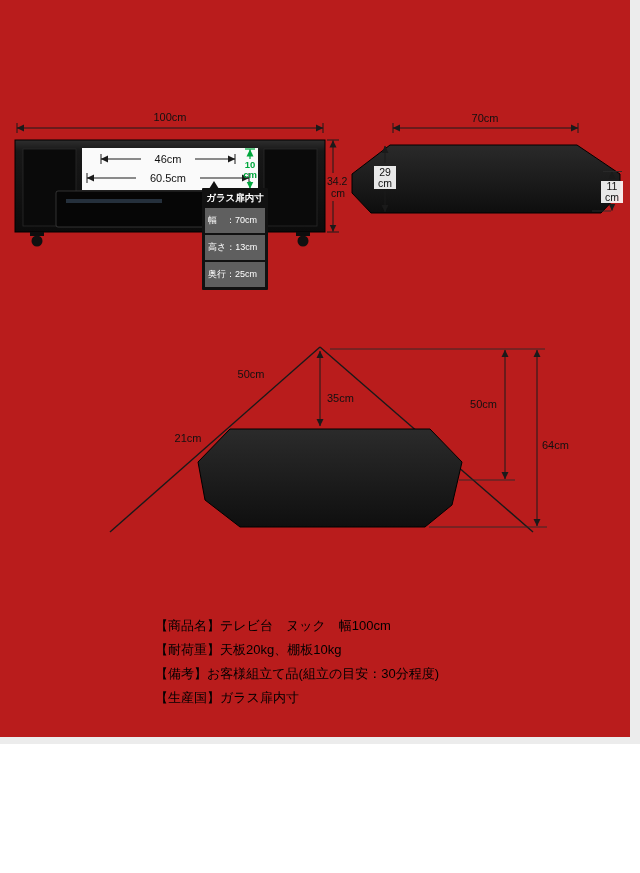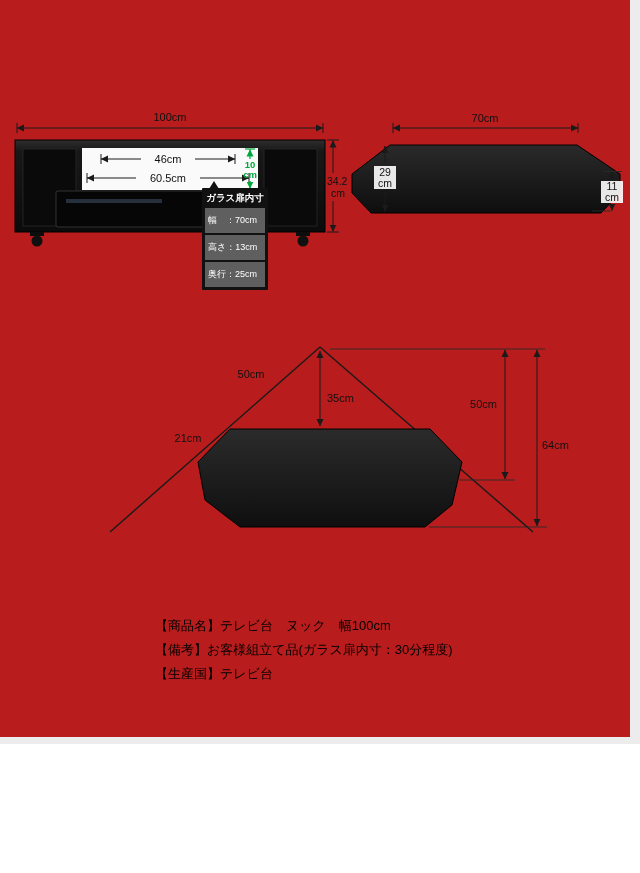--- a/index.html
+++ b/index.html
@@ -203,19 +203,20 @@
       <line class="dim" x1="452" y1="15" x2="452" y2="191" marker-start="url(#cv-s)" marker-end="url(#cv-e)"></line>
       <text class="dt" x="457" y="114" text-anchor="start">64cm</text>
     </g>
 
     <text class="dt" x="166" y="43" text-anchor="middle">50cm</text>
     <text class="dt" x="103" y="107" text-anchor="middle">21cm</text>
   </svg>
 
   <div class="specs">
     <div>【商品名】テレビ台　ヌック　幅100cm</div>
-    <div>【備考】お客様組立て品(ガラス扉内寸：30分程度)</div>
-    <div>【生産国】テレビ台</div>
+    <div>【耐荷重】天板20kg、棚板10kg</div>
+    <div>【備考】お客様組立て品(組立の目安：30分程度)</div>
+    <div>【生産国】ガラス扉内寸</div>
   </div>
 
   <div class="edge-right"></div>
   <div class="edge-bottom"></div>
 </div>
 
 </body></html>

